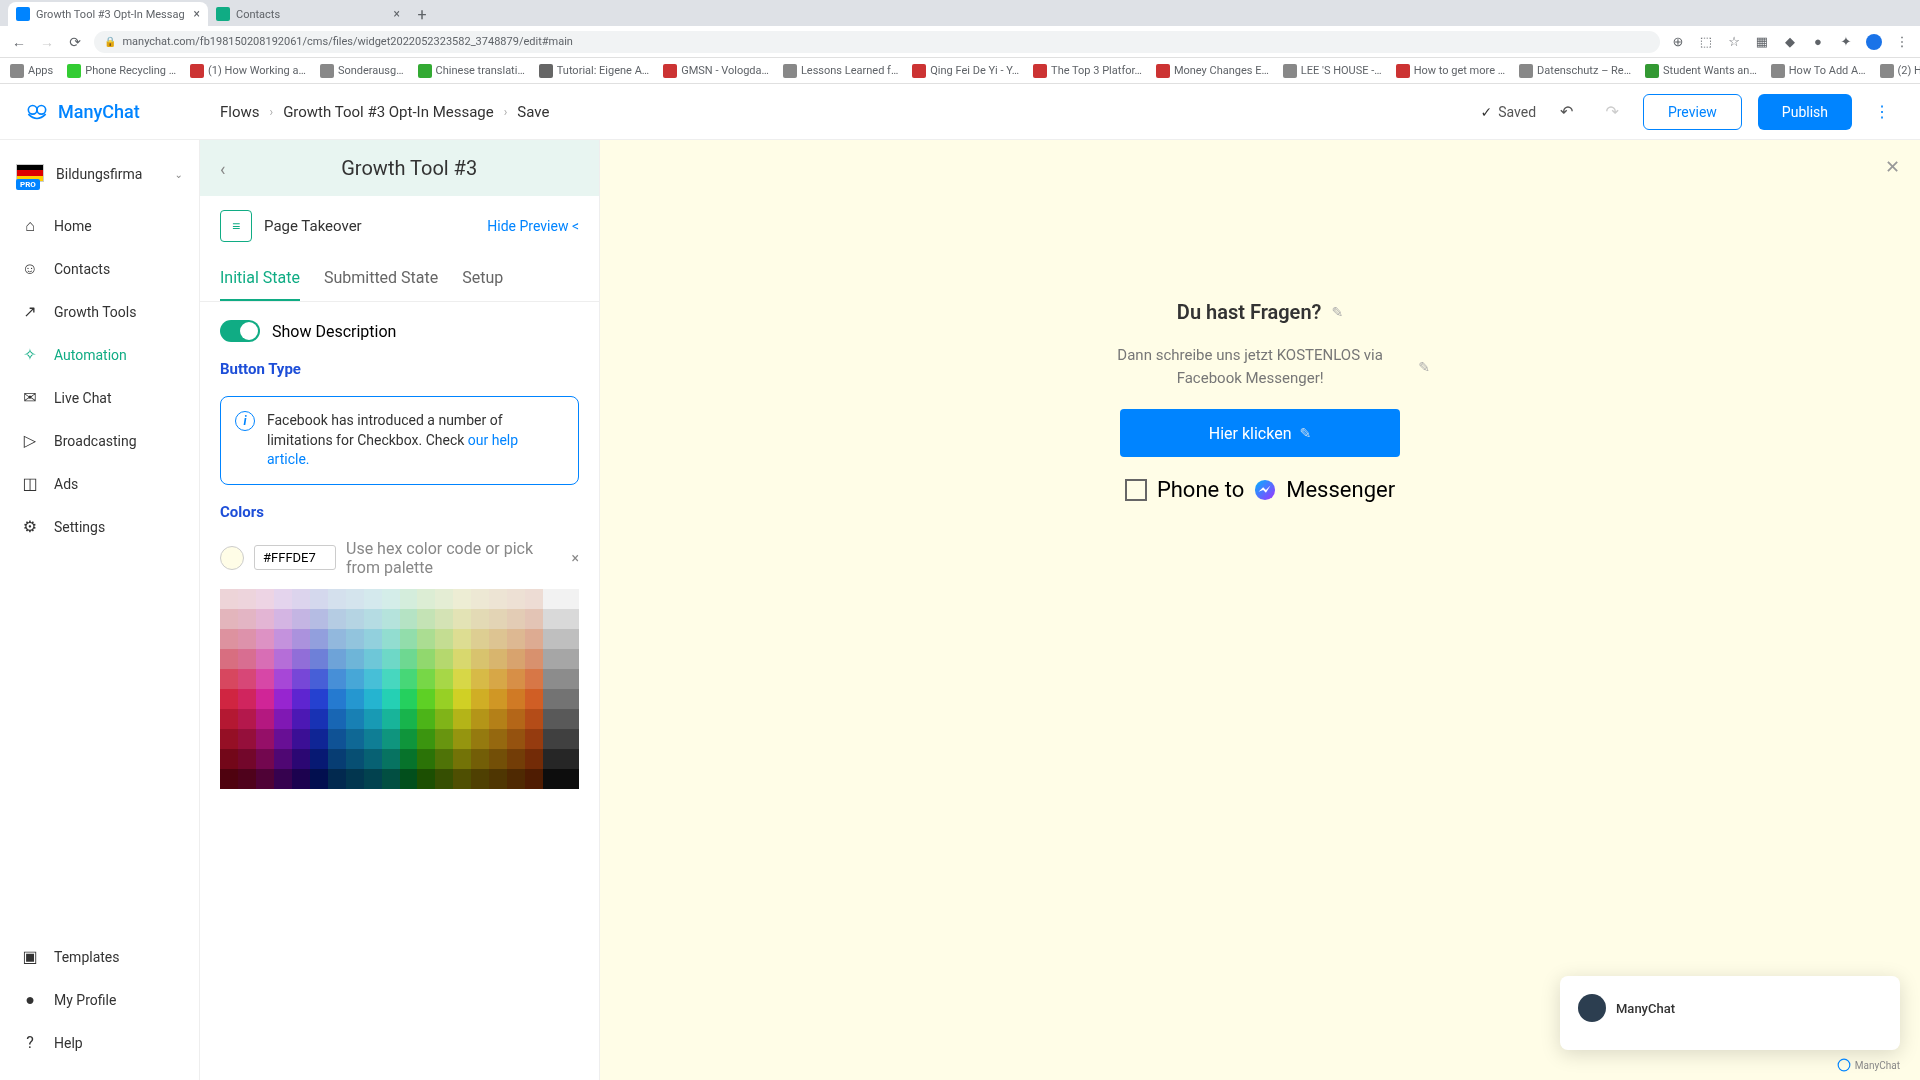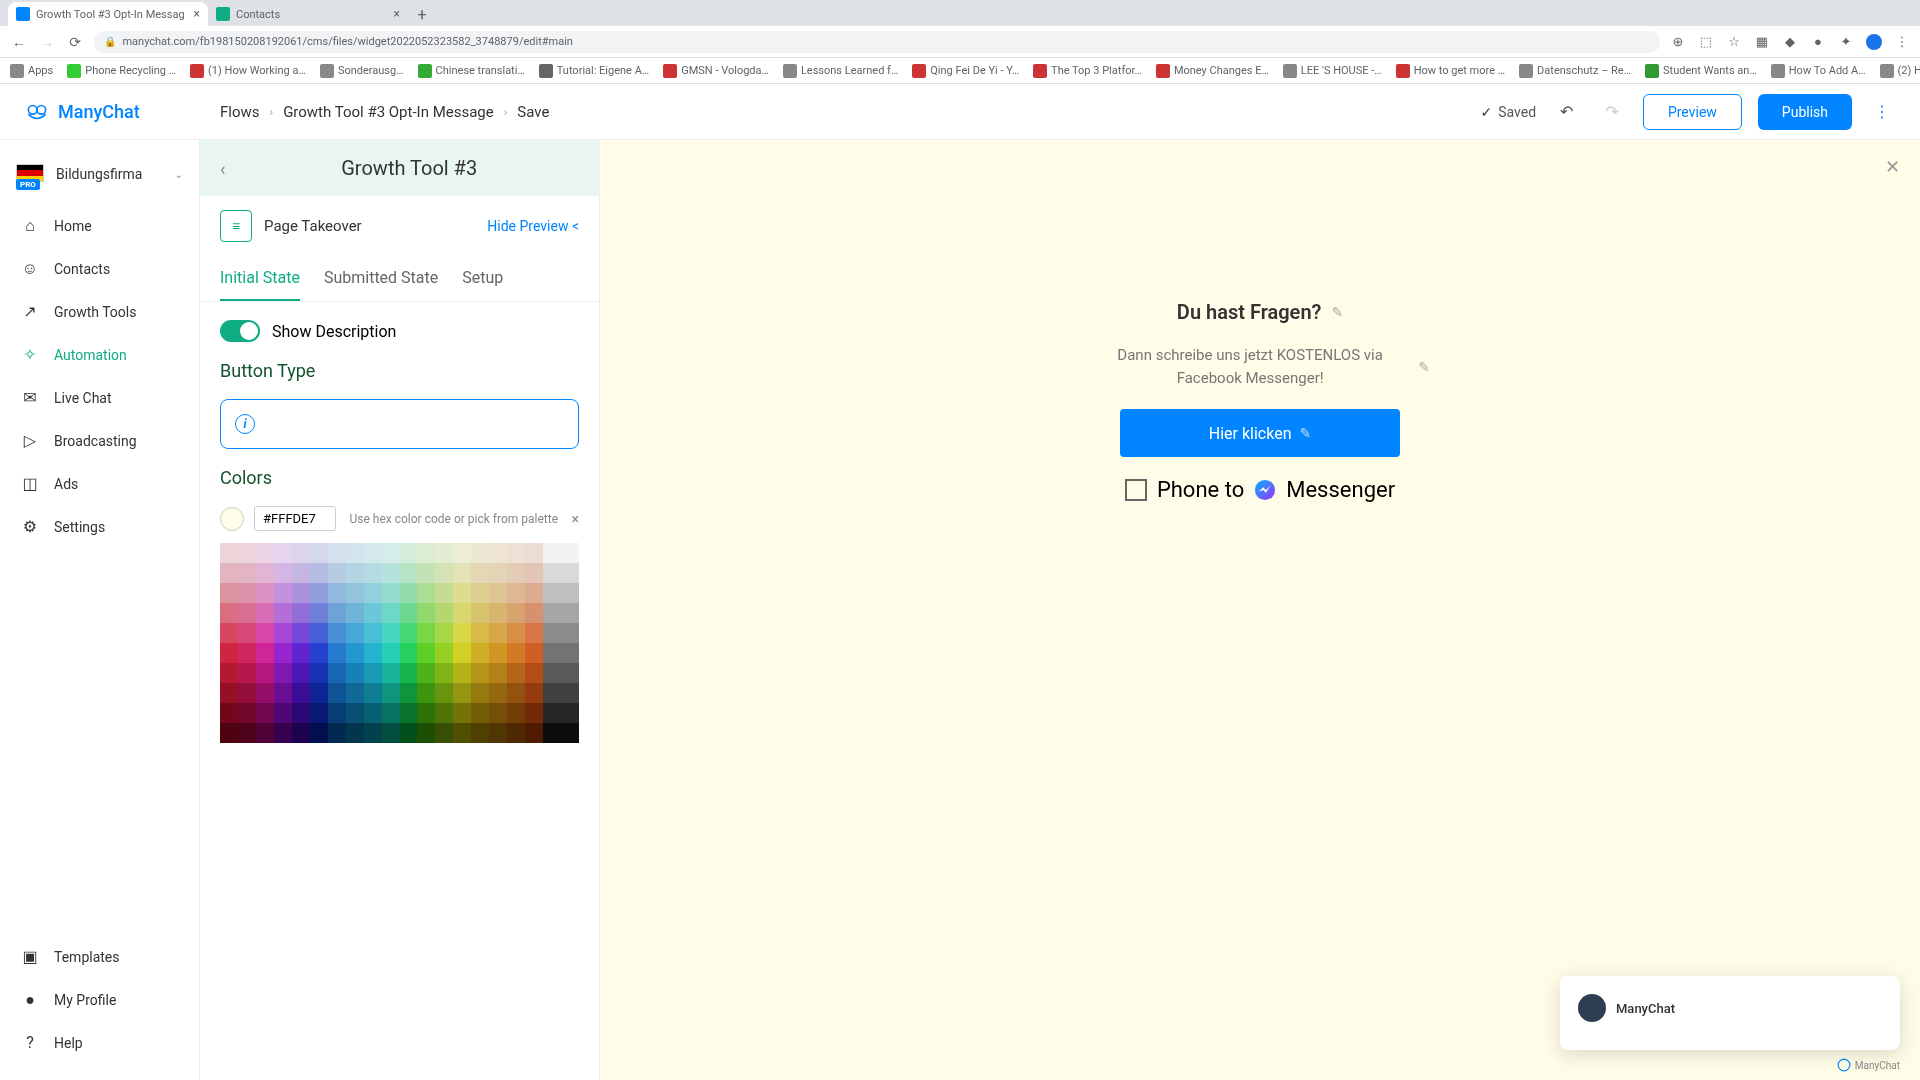--- a/index.html
+++ b/index.html
@@ -67,34 +67,34 @@
 .hide-prev { color: #0084ff; font-size: 14px; }
 .tabs { display: flex; padding: 0 20px; border-bottom: 1px solid #eee; gap: 24px; }
 .tabs .tab-btn { padding: 12px 0; font-size: 16px; color: #666; border-bottom: 2px solid transparent; }
 .tabs .tab-btn.active { color: #10ac84; border-bottom-color: #10ac84; }
 .panel-body { padding: 18px 20px; display: flex; flex-direction: column; gap: 18px; overflow: hidden; }
 .row { display: flex; align-items: center; gap: 12px; }
 .toggle { width: 40px; height: 22px; background: #10ac84; border-radius: 11px; position: relative; }
 .toggle .knob { width: 18px; height: 18px; background: #fff; border-radius: 50%; position: absolute; top: 2px; right: 2px; }
 .toggle.off { background: #ccc; }
 .toggle.off .knob { left: 2px; right: auto; }
-.section-label { font-size: 18px; font-weight: 400; color: #14532d; }
+.section-label { font-size: 15px; font-weight: 700; color: #1d4ed8; }
 .radio-row { display: flex; align-items: center; gap: 10px; font-size: 14px; color: #333; }
 .radio { width: 18px; height: 18px; border: 2px solid #ccc; border-radius: 50%; display: flex; align-items: center; justify-content: center; }
 .radio.checked { border-color: #10ac84; }
 .radio.checked::after { content: ''; width: 10px; height: 10px; background: #10ac84; border-radius: 50%; }
 .info-box { border: 1.5px solid #0084ff; border-radius: 8px; padding: 14px; display: flex; gap: 12px; font-size: 14px; color: #333; line-height: 1.4; }
 .info-box .info-icon { width: 20px; height: 20px; border: 1.5px solid #0084ff; border-radius: 50%; color: #0084ff; display: flex; align-items: center; justify-content: center; font-size: 12px; flex-shrink: 0; font-style: italic; font-weight: bold; }
 .info-box a { color: #0084ff; text-decoration: none; }
 
 .color-section { display: flex; flex-direction: column; gap: 12px; }
 .color-input-row { display: flex; align-items: center; gap: 10px; position: relative; }
 .swatch { width: 24px; height: 24px; border: 1px solid #ccc; border-radius: 50%; background: #FFFDE7; }
 .hex-input { border: 1px solid #ccc; border-radius: 3px; padding: 4px 8px; font-size: 13px; width: 82px; }
-.hint { font-size: 12px; color: #888; flex: 1; text-align: center; }
+.hint { font-size: 16px; color: #888; flex: 1; text-align: left; }
 .close-x { color: #888; font-size: 14px; }
 .palette { display: grid; grid-template-columns: repeat(20, 1fr); width: 100%; height: 200px; }
 .palette div { width: 100%; height: 100%; }
 .save-row { display: flex; align-items: center; justify-content: space-between; padding-top: 4px; }
 
 
 .canvas { flex: 1; background: #FFFDE7; position: relative; display: flex; align-items: flex-start; justify-content: center; padding-top: 160px; }
 .canvas .close-canvas { position: absolute; top: 16px; right: 20px; color: #999; font-size: 18px; }
 .preview-widget { width: 400px; display: flex; flex-direction: column; align-items: center; gap: 20px; }
 .pw-title-row { display: flex; align-items: center; gap: 10px; }
@@ -327,20 +327,21 @@
     <div class="panel-body">
       <div class="row">
         <div class="toggle">
             <div class="knob"></div>
           </div>
         <span>Show Description</span>
       </div>
       <div class="section-label">Button Type</div>
       <div class="info-box">
         <span class="info-icon">i</span>
+        <div><span>Facebook has introduced a number of limitations for Checkbox. Check </span><a>our help article.</a></div>
       </div>
       <div class="section-label">Colors</div>
       <div class="color-section">
         <div class="color-input-row">
           <span class="swatch"></span>
           <input class="hex-input" value="#FFFDE7" style="">
           <span class="hint">Use hex color code or pick from palette</span>
           <span class="close-x">×</span>
         </div>
         <div class="palette" id="palette">

